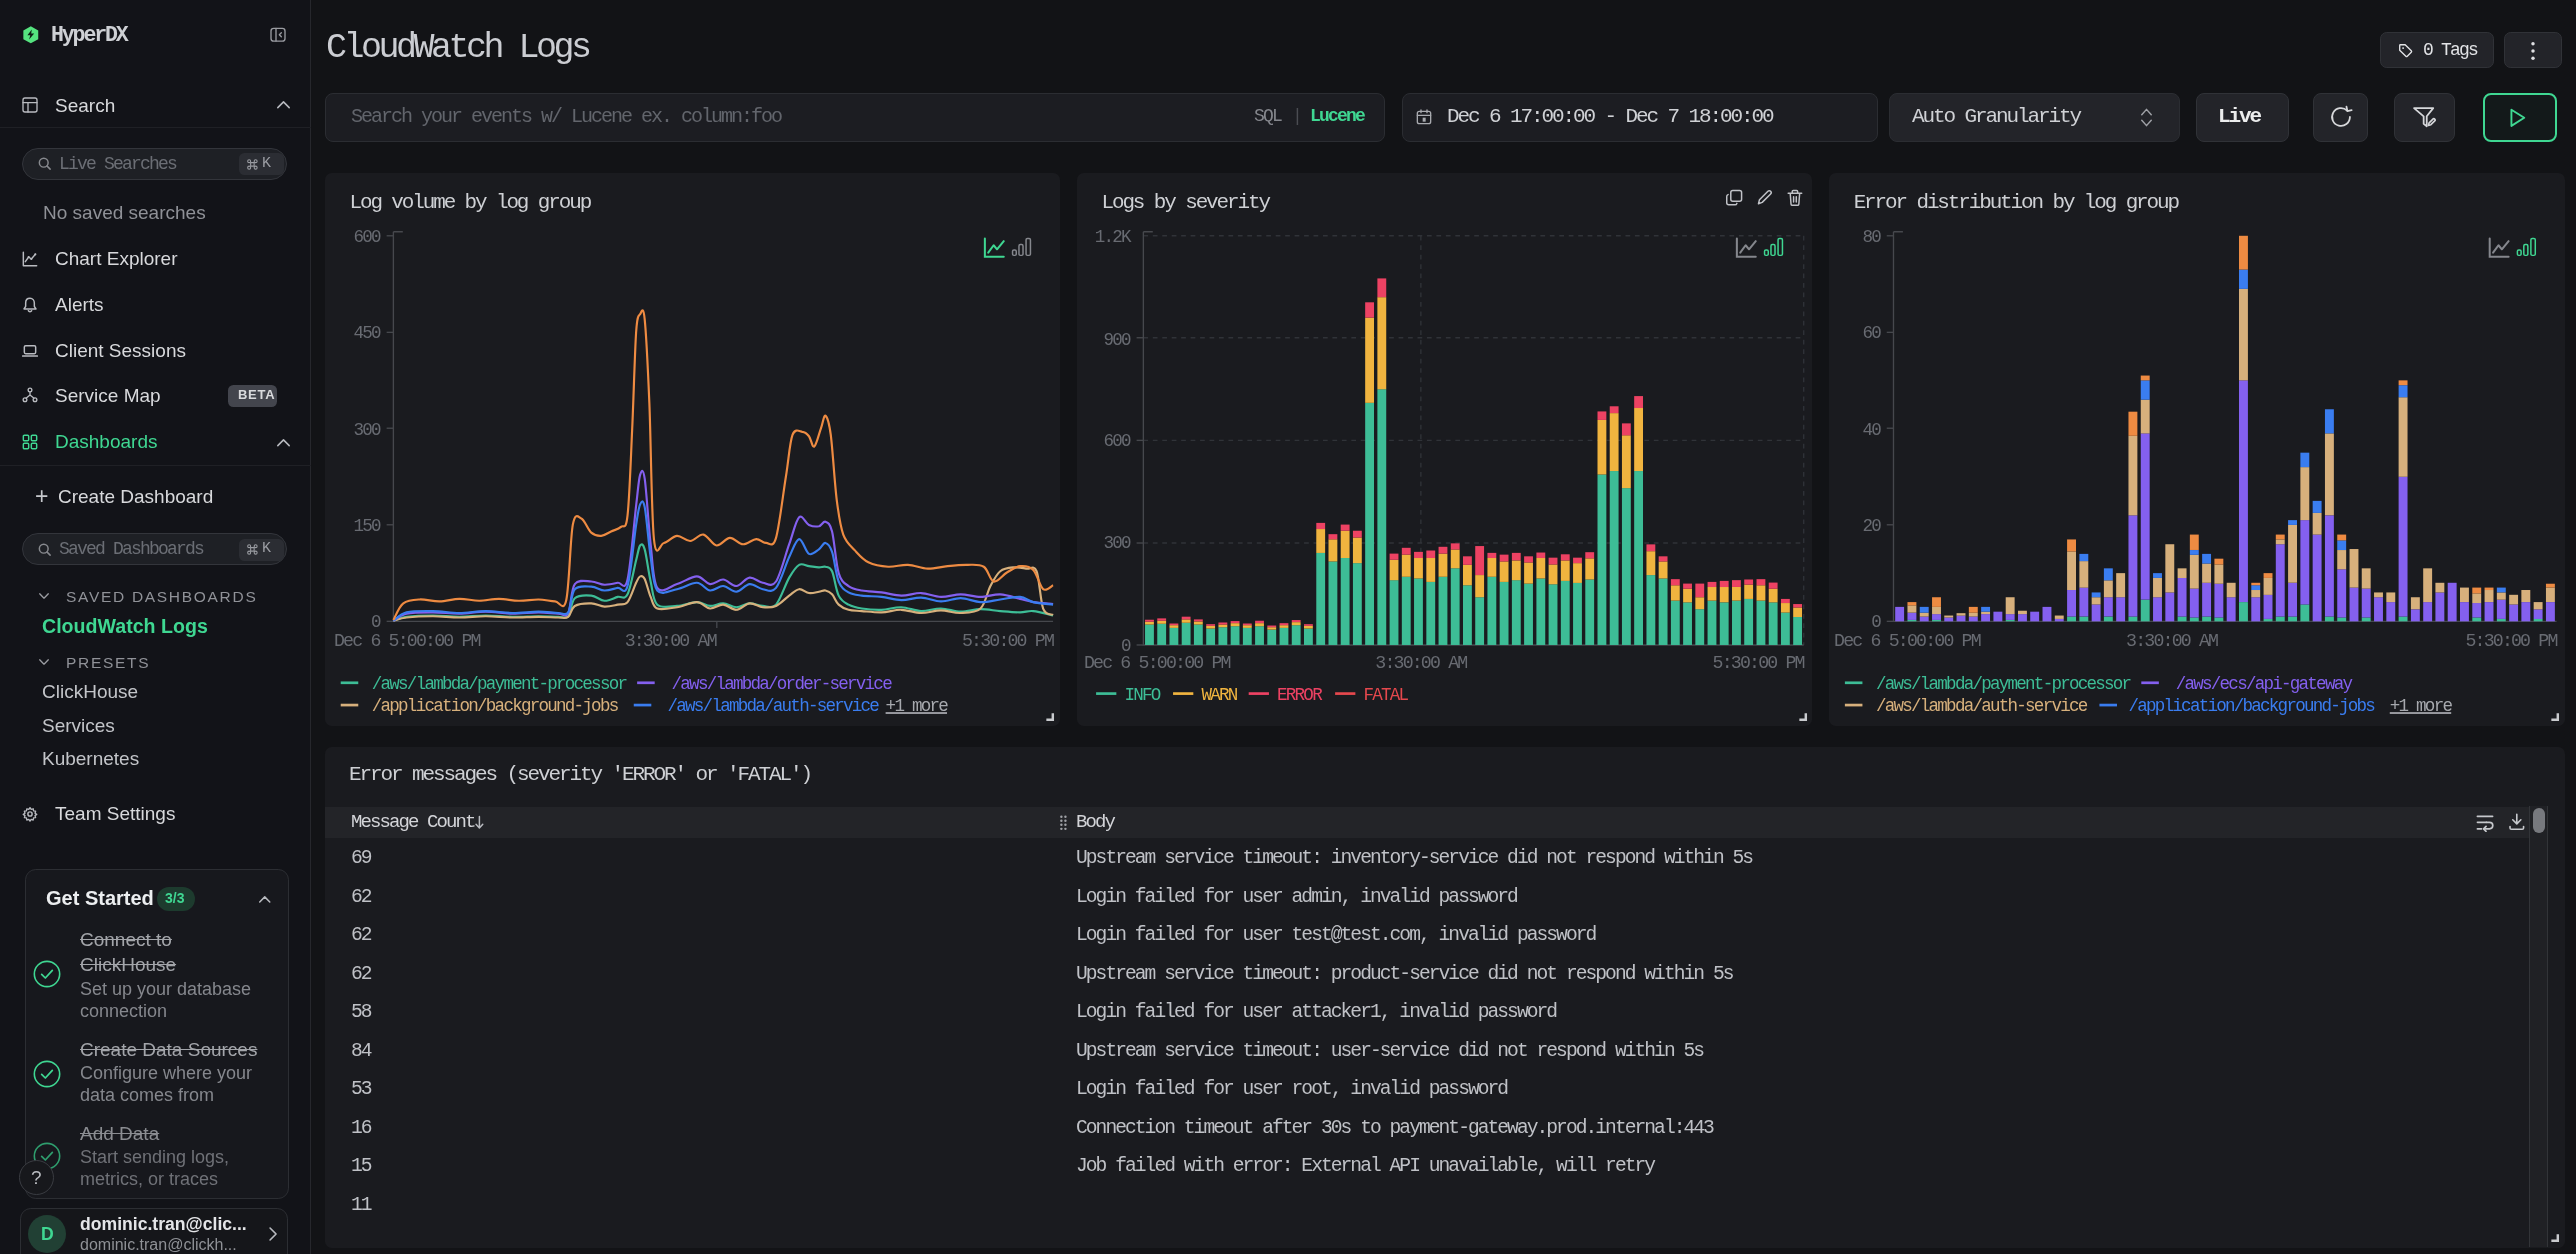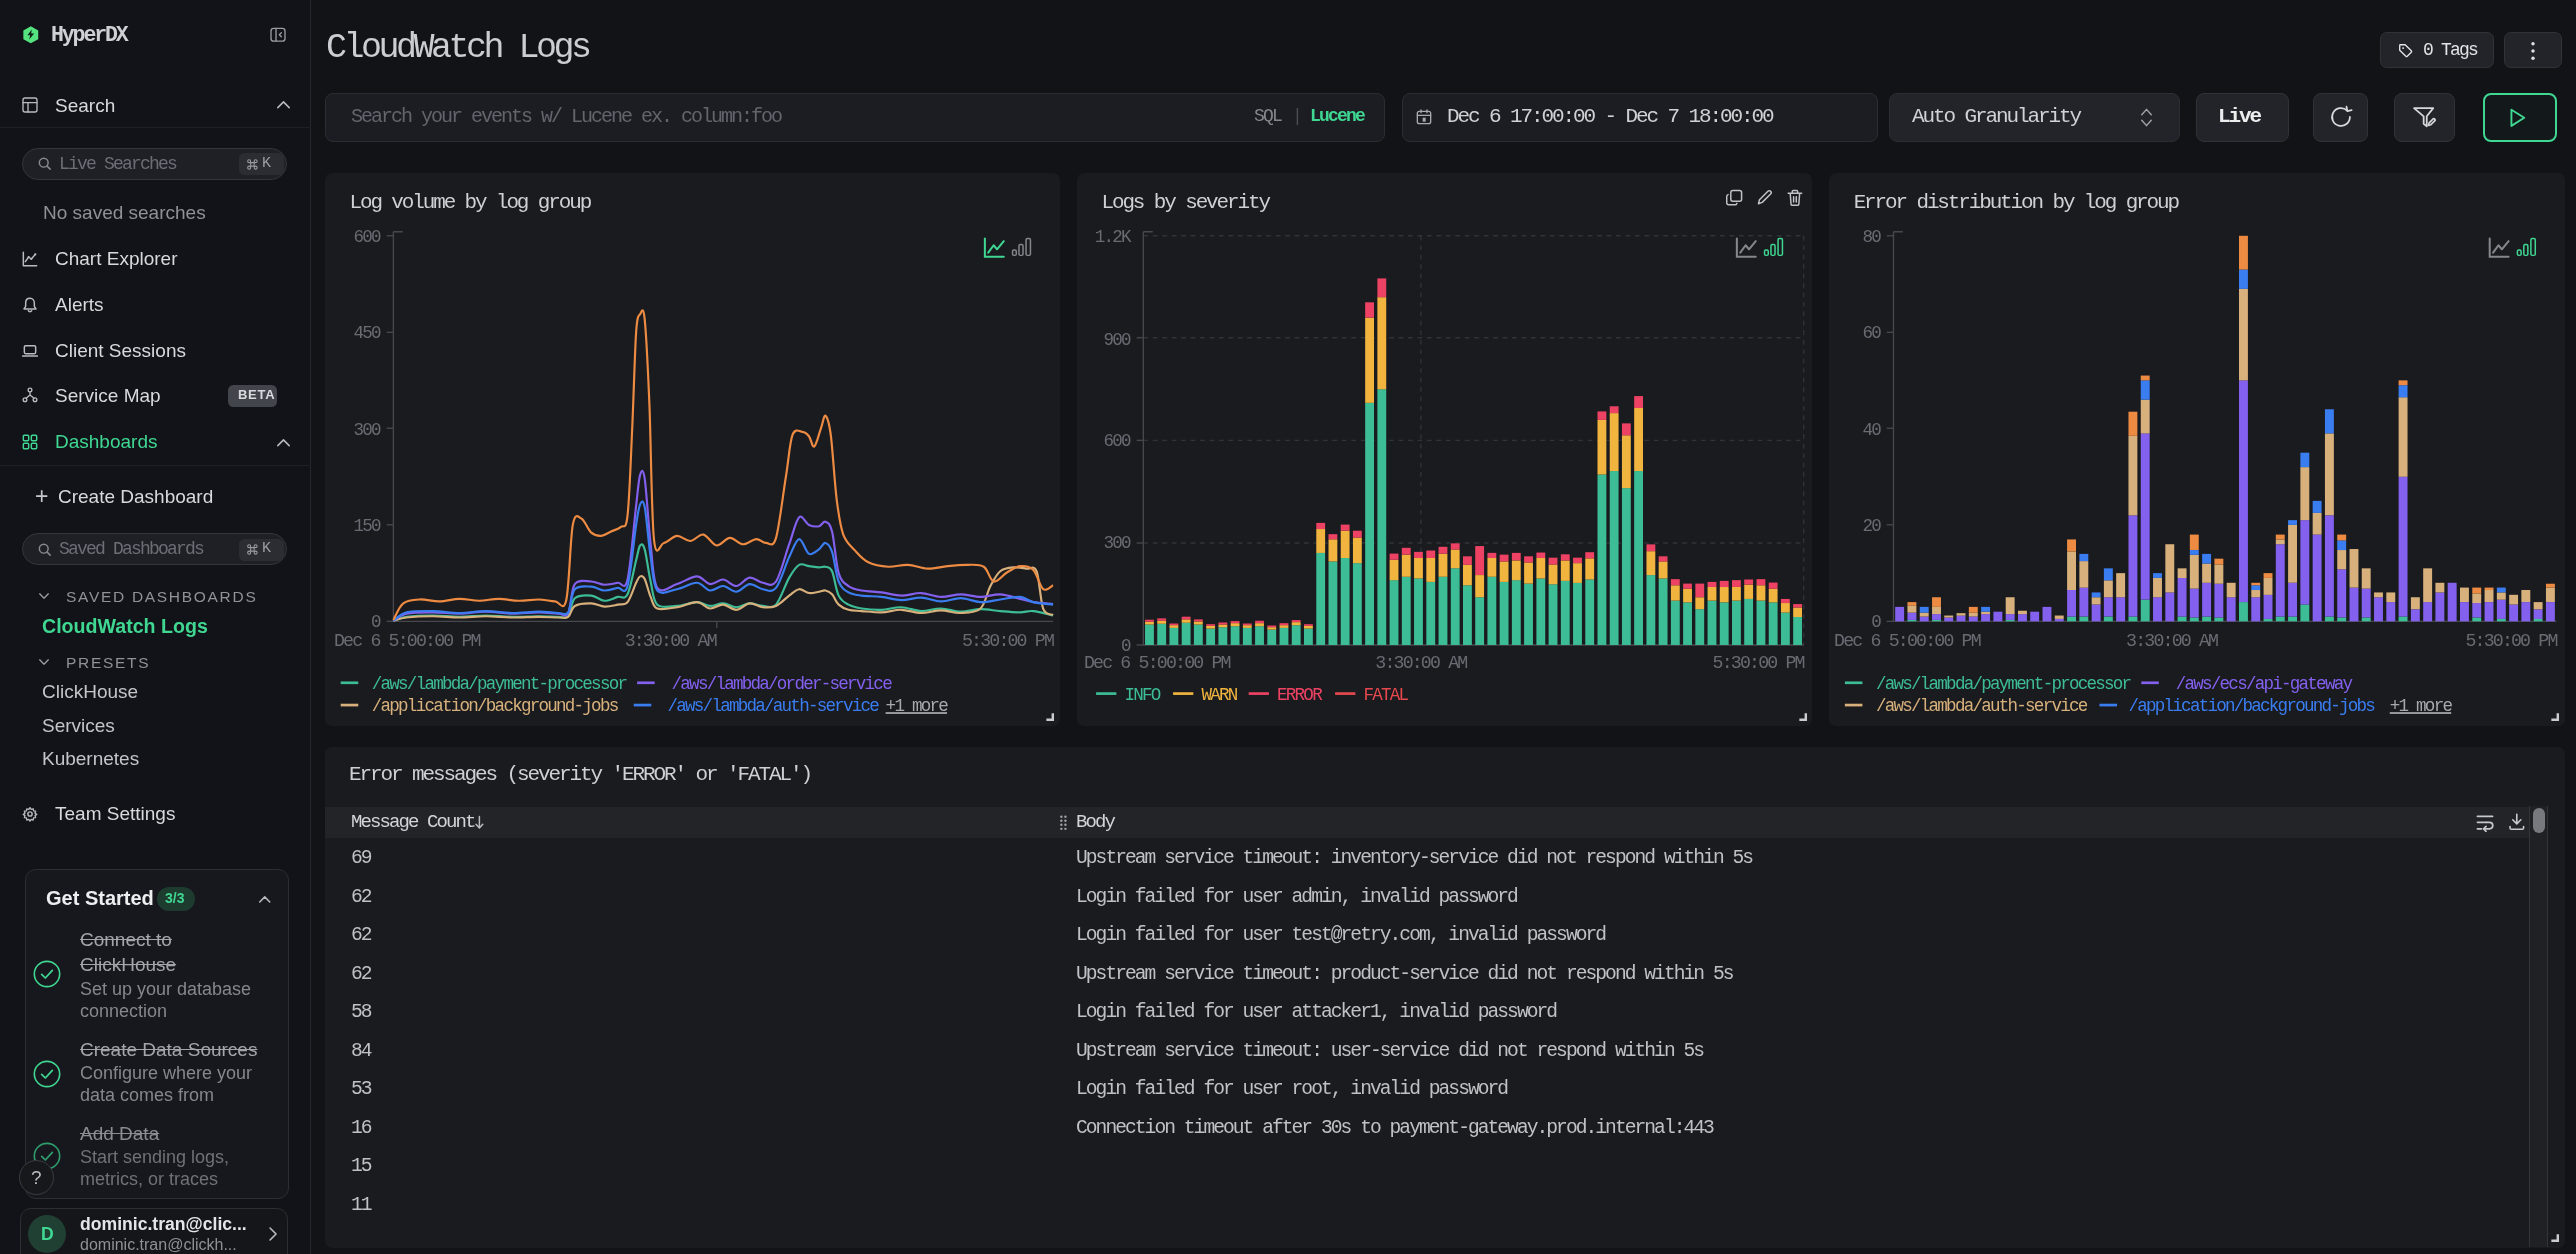--- a/index.html
+++ b/index.html
@@ -685,29 +685,30 @@
     </svg>
 <svg style="position:absolute;left:2508px;top:813px;" width="17.6" height="17.6" viewBox="0 0 26 26" fill="none">
       <path d="M13 2 V15 M7 10 L13 16 L19 10 M3 20 V22 a2 2 0 0 0 2 2 h16 a2 2 0 0 0 2 -2 V20" stroke="#c6c8cc" stroke-width="2.4" stroke-linecap="round" stroke-linejoin="round"></path>
     </svg>
 <div style="position:absolute;left:2533px;top:808px;width:11.5px;height:25px;background:#77797e;border-radius:6px"></div>
 <div style="position:absolute;left:351px;top:846px;font-family:'Liberation Mono',monospace;font-size:19.6px;color:#bfc1c6;font-weight:400;letter-spacing:-0.1em;line-height:24px;white-space:pre;">69</div>
 <div style="position:absolute;left:1076px;top:846px;font-family:'Liberation Mono',monospace;font-size:19.6px;color:#bfc1c6;font-weight:400;letter-spacing:-0.1em;line-height:24px;white-space:pre;">Upstream service timeout: inventory-service did not respond within 5s</div>
 <div style="position:absolute;left:351px;top:885px;font-family:'Liberation Mono',monospace;font-size:19.6px;color:#bfc1c6;font-weight:400;letter-spacing:-0.1em;line-height:24px;white-space:pre;">62</div>
 <div style="position:absolute;left:1076px;top:885px;font-family:'Liberation Mono',monospace;font-size:19.6px;color:#bfc1c6;font-weight:400;letter-spacing:-0.1em;line-height:24px;white-space:pre;">Login failed for user admin, invalid password</div>
 <div style="position:absolute;left:351px;top:923px;font-family:'Liberation Mono',monospace;font-size:19.6px;color:#bfc1c6;font-weight:400;letter-spacing:-0.1em;line-height:24px;white-space:pre;">62</div>
-<div style="position:absolute;left:1076px;top:923px;font-family:'Liberation Mono',monospace;font-size:19.6px;color:#bfc1c6;font-weight:400;letter-spacing:-0.1em;line-height:24px;white-space:pre;">Login failed for user test@retry.com, invalid password</div>
+<div style="position:absolute;left:1076px;top:923px;font-family:'Liberation Mono',monospace;font-size:19.6px;color:#bfc1c6;font-weight:400;letter-spacing:-0.1em;line-height:24px;white-space:pre;">Login failed for user test@test.com, invalid password</div>
 <div style="position:absolute;left:351px;top:962px;font-family:'Liberation Mono',monospace;font-size:19.6px;color:#bfc1c6;font-weight:400;letter-spacing:-0.1em;line-height:24px;white-space:pre;">62</div>
 <div style="position:absolute;left:1076px;top:962px;font-family:'Liberation Mono',monospace;font-size:19.6px;color:#bfc1c6;font-weight:400;letter-spacing:-0.1em;line-height:24px;white-space:pre;">Upstream service timeout: product-service did not respond within 5s</div>
 <div style="position:absolute;left:351px;top:1000px;font-family:'Liberation Mono',monospace;font-size:19.6px;color:#bfc1c6;font-weight:400;letter-spacing:-0.1em;line-height:24px;white-space:pre;">58</div>
 <div style="position:absolute;left:1076px;top:1000px;font-family:'Liberation Mono',monospace;font-size:19.6px;color:#bfc1c6;font-weight:400;letter-spacing:-0.1em;line-height:24px;white-space:pre;">Login failed for user attacker1, invalid password</div>
 <div style="position:absolute;left:351px;top:1039px;font-family:'Liberation Mono',monospace;font-size:19.6px;color:#bfc1c6;font-weight:400;letter-spacing:-0.1em;line-height:24px;white-space:pre;">84</div>
 <div style="position:absolute;left:1076px;top:1039px;font-family:'Liberation Mono',monospace;font-size:19.6px;color:#bfc1c6;font-weight:400;letter-spacing:-0.1em;line-height:24px;white-space:pre;">Upstream service timeout: user-service did not respond within 5s</div>
 <div style="position:absolute;left:351px;top:1077px;font-family:'Liberation Mono',monospace;font-size:19.6px;color:#bfc1c6;font-weight:400;letter-spacing:-0.1em;line-height:24px;white-space:pre;">53</div>
 <div style="position:absolute;left:1076px;top:1077px;font-family:'Liberation Mono',monospace;font-size:19.6px;color:#bfc1c6;font-weight:400;letter-spacing:-0.1em;line-height:24px;white-space:pre;">Login failed for user root, invalid password</div>
 <div style="position:absolute;left:351px;top:1116px;font-family:'Liberation Mono',monospace;font-size:19.6px;color:#bfc1c6;font-weight:400;letter-spacing:-0.1em;line-height:24px;white-space:pre;text-align:right;">16</div>
 <div style="position:absolute;left:1076px;top:1116px;font-family:'Liberation Mono',monospace;font-size:19.6px;color:#bfc1c6;font-weight:400;letter-spacing:-0.1em;line-height:24px;white-space:pre;">Connection timeout after 30s to payment-gateway.prod.internal:443</div>
 <div style="position:absolute;left:351px;top:1154px;font-family:'Liberation Mono',monospace;font-size:19.6px;color:#bfc1c6;font-weight:400;letter-spacing:-0.1em;line-height:24px;white-space:pre;">15</div>
+<div style="position:absolute;left:1076px;top:1154px;font-family:'Liberation Mono',monospace;font-size:19.6px;color:#bfc1c6;font-weight:400;letter-spacing:-0.1em;line-height:24px;white-space:pre;">Job failed with error: External API unavailable, will retry</div>
 <div style="position:absolute;left:351px;top:1193px;font-family:'Liberation Mono',monospace;font-size:19.6px;color:#bfc1c6;font-weight:400;letter-spacing:-0.1em;line-height:24px;white-space:pre;">11</div>
 <svg style="position:absolute;left:2550px;top:1233px;" width="9.5" height="9.5" viewBox="0 0 14 14" fill="none">
       <path d="M11.5 2 V11.5 H2" stroke="#c9cbce" stroke-width="3.6" fill="none"></path>
     </svg>
 </div>
 
 </body></html>

